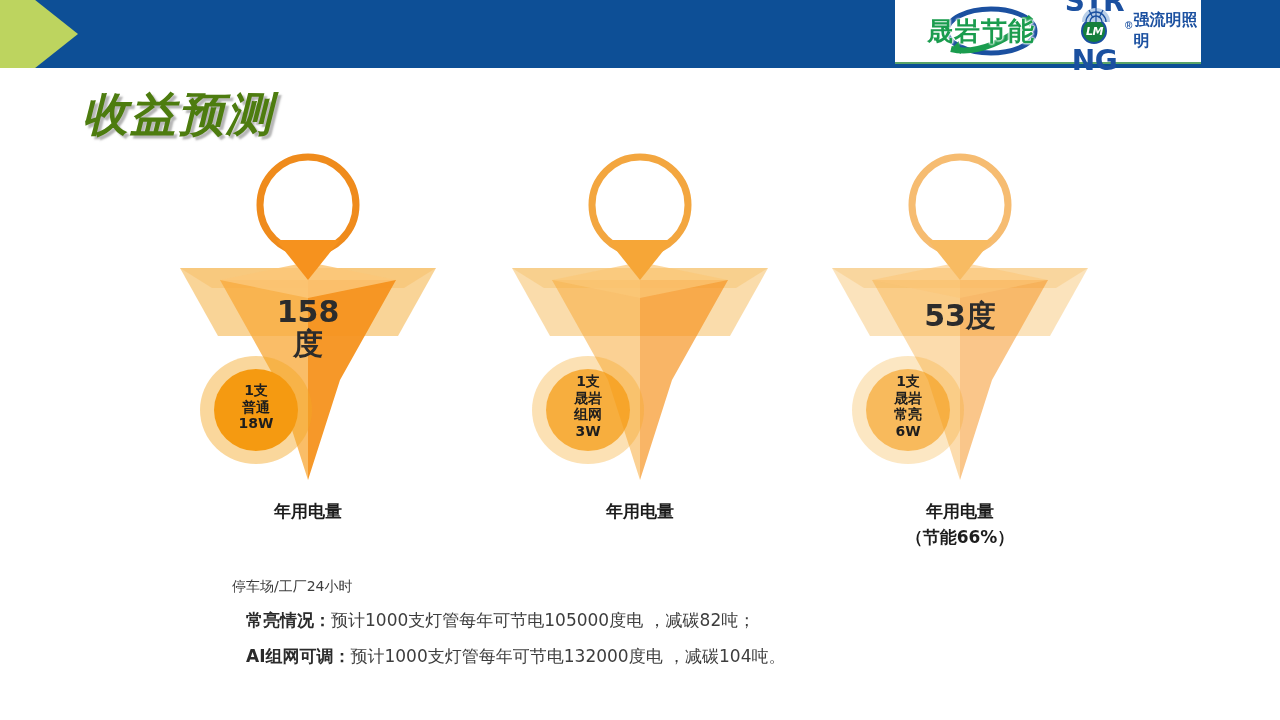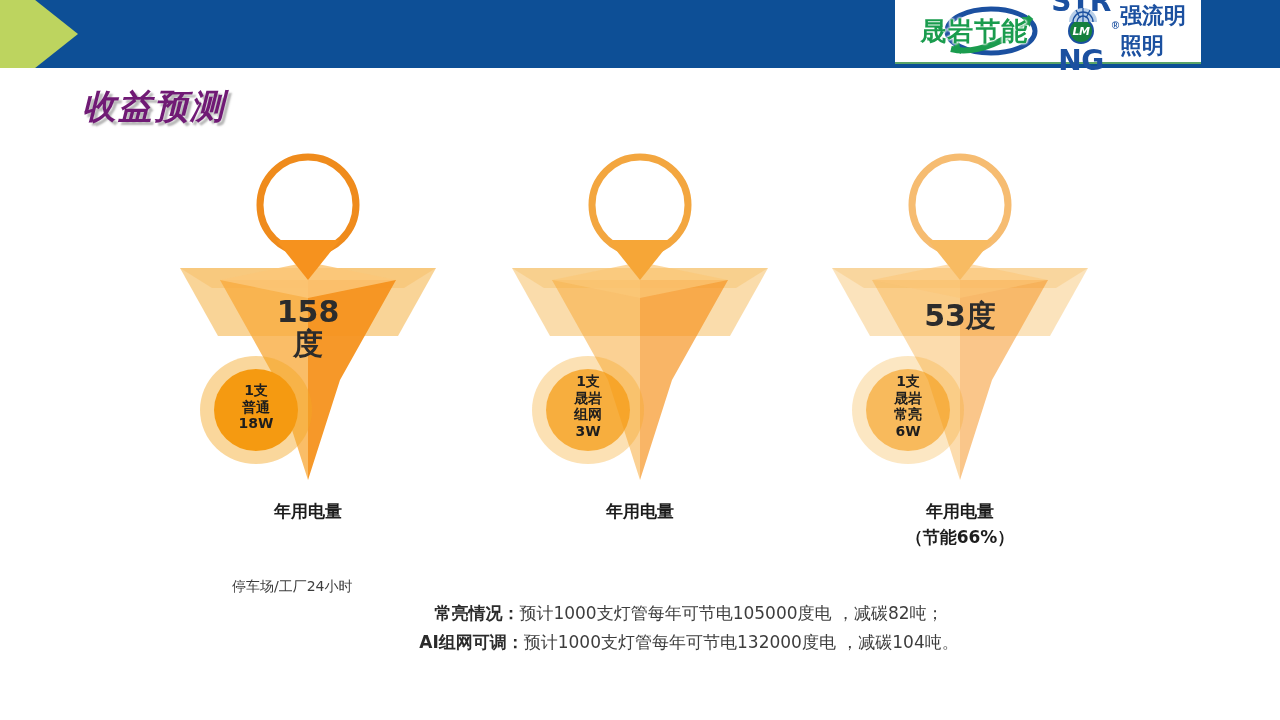--- a/index.html
+++ b/index.html
@@ -76,29 +76,29 @@
     color:#ffffff; font-size:11px; font-weight:bold;
   }
   #strong-fan{
     position:absolute; left:-4px; top:-16px; width:34px; height:18px;
   }
   #reg-mark{
     font-size:10px; color:#1b50a0; vertical-align:super; font-weight:bold;
     margin-left:1px; margin-top:-12px;
   }
   #brand-cn{
-    color:#1b50a0; font-weight:bold; font-size:22px; margin-left:1px;
+    color:#1b50a0; font-weight:bold; font-size:16px; margin-left:1px;
     font-family:"DejaVu Sans","Liberation Sans",sans-serif;
   }
 
   
   #slide-title{
     position:absolute; left:82px; top:84px;
-    font-size:34px; font-weight:bold; font-style:italic;
-    color:#701a75; letter-spacing:2px;
+    font-size:46px; font-weight:bold; font-style:italic;
+    color:#4d7c0f; letter-spacing:2px;
     font-family:"DejaVu Sans","Liberation Sans",sans-serif;
     text-shadow: 3px 3px 2px rgba(120,120,120,0.55);
   }
 
   
   .funnel-group{
     position:absolute; top:140px; width:300px; height:430px;
   }
   .funnel-svg{ position:absolute; left:0; top:0; }
 
@@ -127,22 +127,22 @@
   }
 
   
   #notes{
     position:absolute; left:232px; top:578px; width:900px;
     color:#3b3b3b;
     font-family:"DejaVu Sans","Liberation Sans",sans-serif;
   }
   #note-sub{ font-size:14px; font-weight:normal; color:#3d3d3d; }
   .note-row{
-    margin-top:6px; font-size:17px; color:#3d3d3d;
-    padding-left:14px; white-space:nowrap;text-align:center;
+    margin-top:13px; font-size:17px; color:#3d3d3d;
+    padding-left:14px; white-space:nowrap;
   }
   .note-key{ font-weight:bold; color:#2b2b2b; }
 </style>
 </head>
 <body>
 
 <div id="header-bar">
   <div id="header-chevron"></div>
 </div>
 

